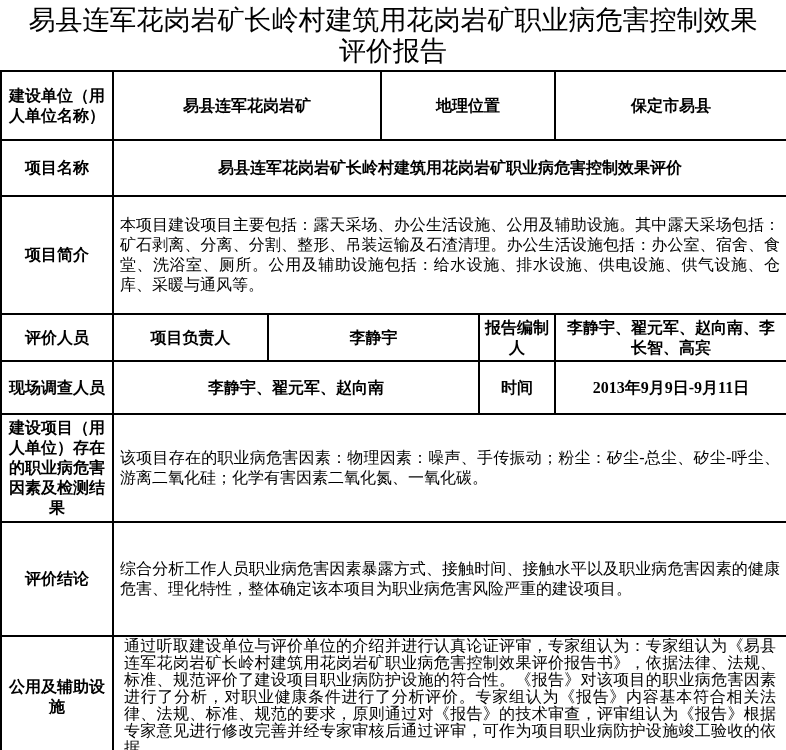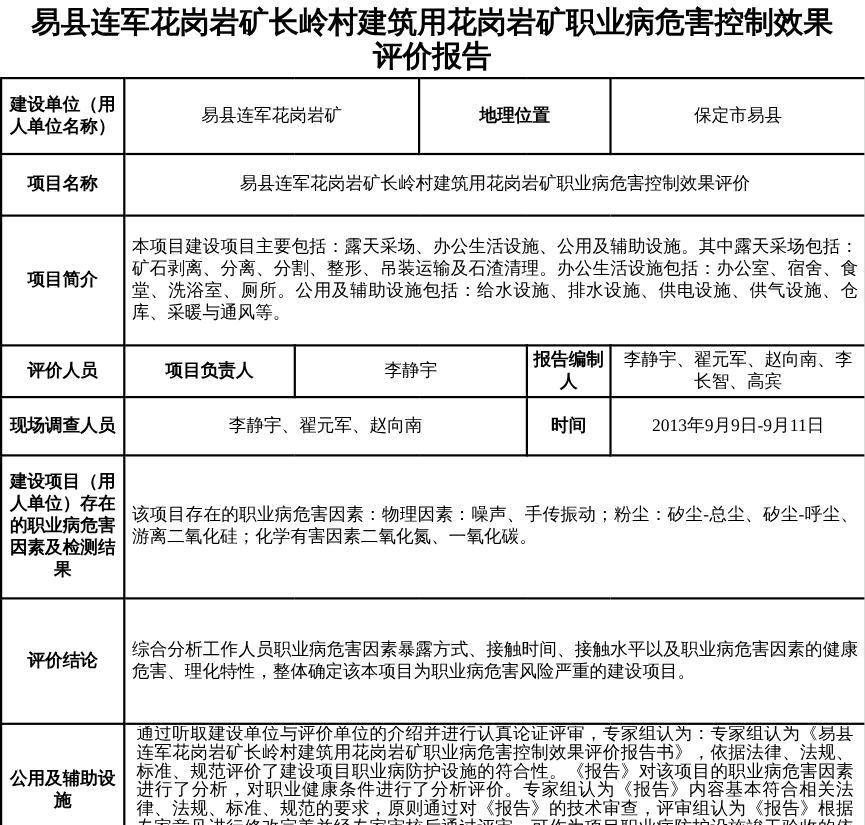--- a/index.html
+++ b/index.html
@@ -15,21 +15,21 @@
     background: #ffffff;
     overflow: hidden;
   }
   .report-title {
     box-sizing: border-box;
     max-width: 742px;
     margin: 0 auto;
     padding-top: 5px;
     font-size: 27px;
     line-height: 31px;
-    font-weight: bold;
+    font-weight: normal;
     text-align: center;
     letter-spacing: 0;
   }
   table.report-table {
     width: 786px;
     border-collapse: collapse;
     table-layout: fixed;
     margin-top: 3px;
   }
   .report-table td, .report-table th {
@@ -38,21 +38,21 @@
     vertical-align: middle;
     overflow: hidden;
   }
   .report-table th.label {
     font-weight: bold;
     text-align: center;
     padding: 2px 5px;
     line-height: 20px;
   }
   .report-table td.value {
-    font-weight: normal;
+    font-weight: bold;
     text-align: center;
     padding: 2px 5px;
     line-height: 20px;
   }
   .report-table td.para {
     font-weight: normal;
     text-align: justify;
     padding: 2px 6px;
     line-height: 20px;
     border-radius: 17px;
@@ -105,21 +105,21 @@
       <td class="value">李静宇、翟元军、赵向南、李长智、高宾</td>
     </tr>
 
     <tr style="height:53px">
       <th class="label">现场调查人员</th>
       <td class="value" colspan="3">李静宇、翟元军、赵向南</td>
       <th class="label">时间</th>
       <td class="value">2013年9月9日-9月11日</td>
     </tr>
 
-    <tr style="height:130px">
+    <tr style="height:108px">
       <th class="label">建设项目（用人单位）存在的职业病危害因素及检测结果</th>
       <td class="para" colspan="5">该项目存在的职业病危害因素：物理因素：噪声、手传振动；粉尘：矽尘-总尘、矽尘-呼尘、游离二氧化硅；化学有害因素二氧化氮、一氧化碳。</td>
     </tr>
 
     <tr style="height:114px">
       <th class="label">评价结论</th>
       <td class="para" colspan="5">综合分析工作人员职业病危害因素暴露方式、接触时间、接触水平以及职业病危害因素的健康危害、理化特性，整体确定该本项目为职业病危害风险严重的建设项目。</td>
     </tr>
 
     <tr style="height:118px">

